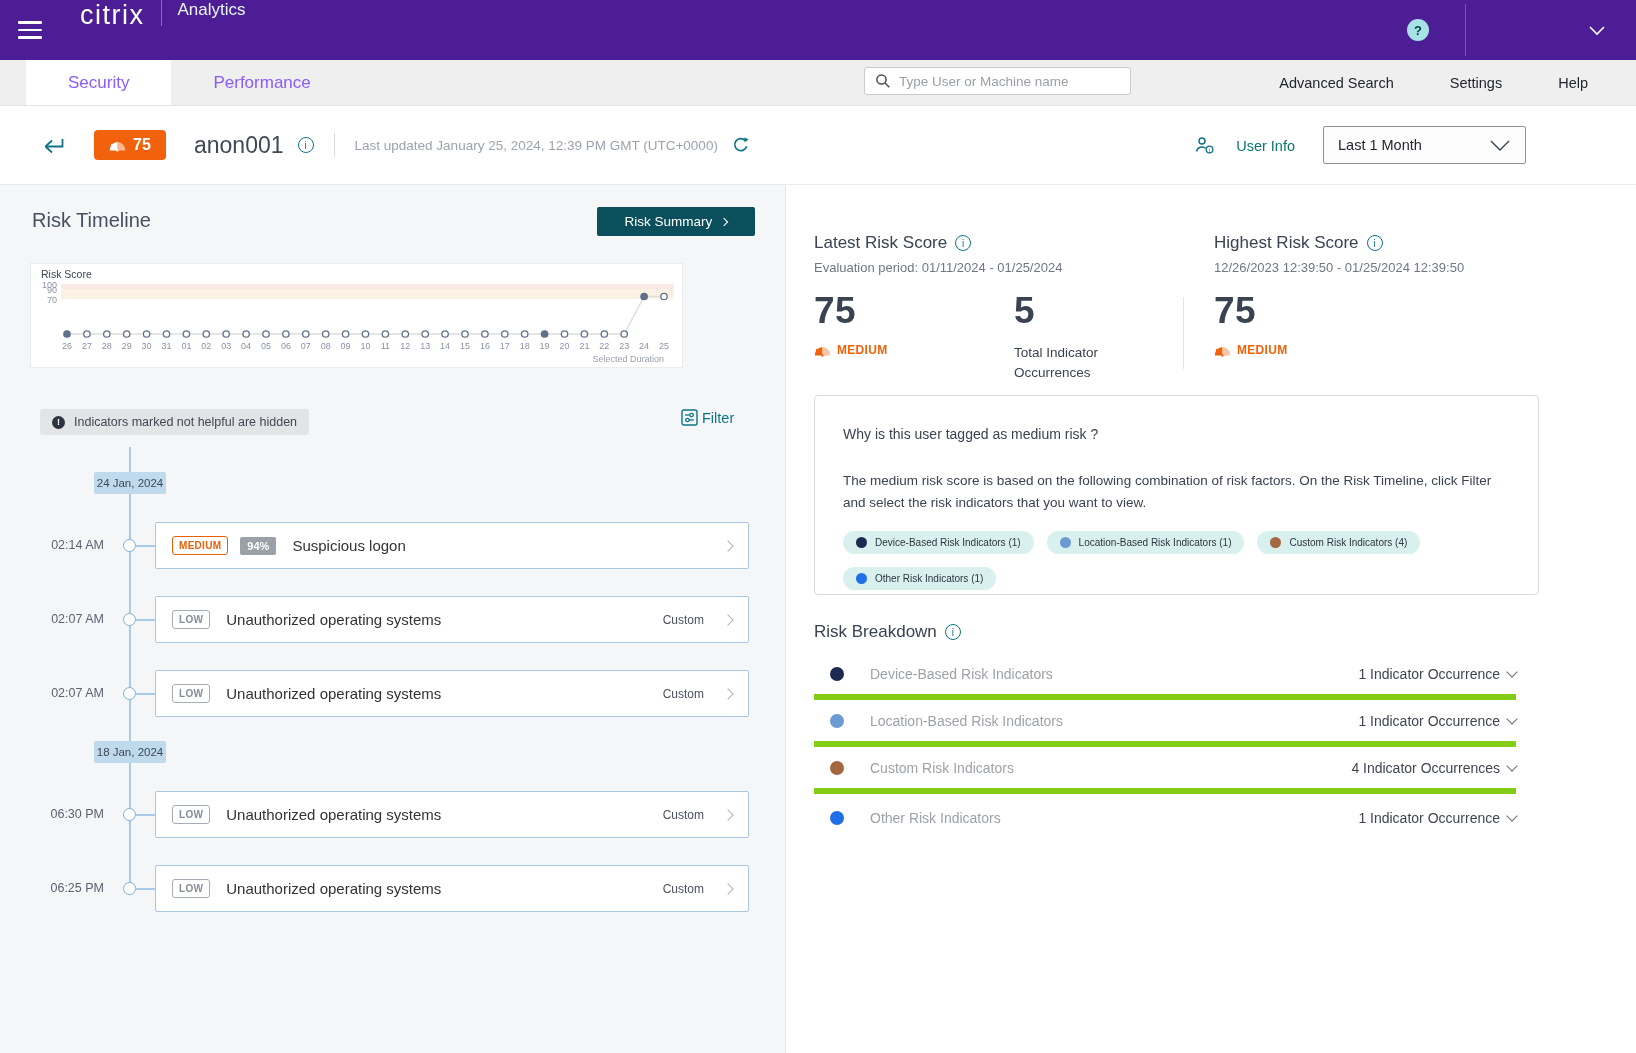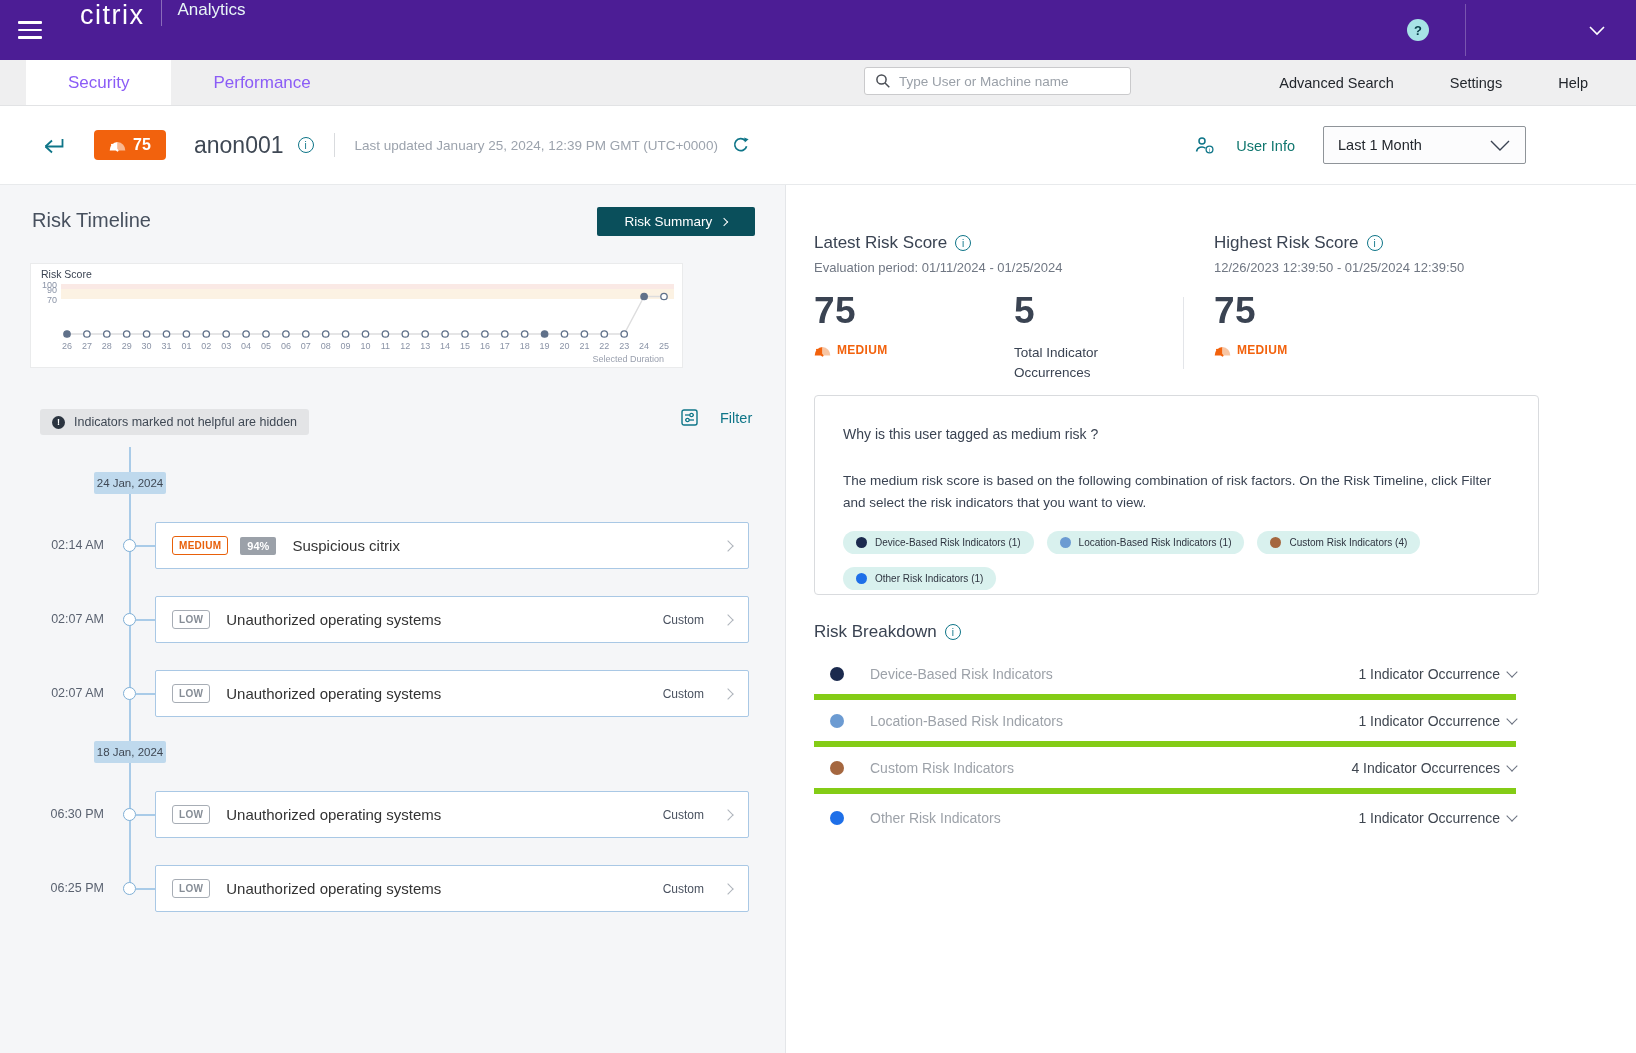--- a/index.html
+++ b/index.html
@@ -46,21 +46,21 @@
   
   .content { display:flex; height:868px; }
   .left-panel { width:785px; background:#F5F6F8; position:relative; flex-shrink:0; }
   .right-panel { flex:1; background:#fff; border-left:1px solid #E4E6E9; position:relative; }
   
   .rt-title { position:absolute; left:32px; top:24px; font-size:20px; color:#47505E; }
   .risk-summary-btn { position:absolute; left:597px; top:22px; width:158px; height:29px; background:#0A4F5B; color:#fff; border:none; border-radius:2px; font-size:13.5px; font-family:"Liberation Sans",sans-serif; display:flex; align-items:center; justify-content:center; gap:9px; cursor:pointer; }
   .chart-card { position:absolute; left:30px; top:78px; width:653px; height:105px; background:#fff; border:1px solid #EAEBEC; }
   .notice-pill { position:absolute; left:40px; top:224px; height:26px; background:#E3E4E6; border-radius:3px; display:flex; align-items:center; gap:9px; padding:0 12px; font-size:12.5px; color:#3F4854; }
   .alert-dot { width:13px; height:13px; border-radius:50%; background:#2B3440; color:#fff; font-size:9px; font-weight:bold; display:flex; align-items:center; justify-content:center; }
-  .filter-link { position:absolute; left:681px; top:224px; display:flex; align-items:center; gap:22px; color:#0E7588; font-size:14.5px; cursor:pointer; }
+  .filter-link { position:absolute; left:681px; top:224px; display:flex; align-items:center; gap:4px; color:#0E7588; font-size:14.5px; cursor:pointer; }
   .timeline { position:absolute; left:0; top:262px; width:785px; bottom:0; }
   .tl-line { position:absolute; left:129px; top:0; width:1.5px; height:447px; background:#A9CBE8; }
   .tl-chip { position:relative; margin-left:94px; width:72px; height:22px; background:#BFD9ED; border-radius:2px; display:flex; align-items:center; justify-content:center; font-size:11.5px; color:#3F4854; }
   .tl-row { position:relative; height:47px; }
   .tl-time { position:absolute; left:0; top:16px; width:104px; text-align:right; font-size:12.5px; color:#5A6270; }
   .tl-node { position:absolute; left:123px; top:17px; width:13px; height:13px; border-radius:50%; border:1.5px solid #7FAFD6; background:#fff; }
   .tl-conn { position:absolute; left:136px; top:23px; width:19px; height:1.5px; background:#A9CBE8; }
   .tl-card { position:absolute; left:155px; top:0; width:594px; height:47px; background:#fff; border:1px solid #A9C8E5; border-radius:2px; display:flex; align-items:center; padding:0 16px; gap:12px; cursor:pointer; }
   .sev-badge { font-size:10px; font-weight:bold; border-radius:3px; padding:3px 6px; letter-spacing:.3px; flex-shrink:0; }
   .sev-MEDIUM { color:#E8600A; border:1.5px solid #E8600A; }
@@ -278,21 +278,21 @@
     <div class="timeline" id="timeline">
       <div class="tl-line"></div>
     <div class="tl-chip" style="margin-top: 25px;">24 Jan, 2024</div>
         <div class="tl-row" style="margin-top: 28px;">
           <div class="tl-time">02:14 AM</div>
           <div class="tl-node"></div>
           <div class="tl-conn"></div>
           <div class="tl-card">
             <div class="sev-badge sev-MEDIUM">MEDIUM</div>
             <div class="conf-badge">94%</div>
-            <div class="tl-card-title">Suspicious citrix</div>
+            <div class="tl-card-title">Suspicious logon</div>
             <span class="chev chev-right card-chev"></span>
           </div>
         </div>
         <div class="tl-row" style="margin-top: 27px;">
           <div class="tl-time">02:07 AM</div>
           <div class="tl-node"></div>
           <div class="tl-conn"></div>
           <div class="tl-card">
             <div class="sev-badge sev-LOW">LOW</div>
             <div class="tl-card-title">Unauthorized operating systems</div>

